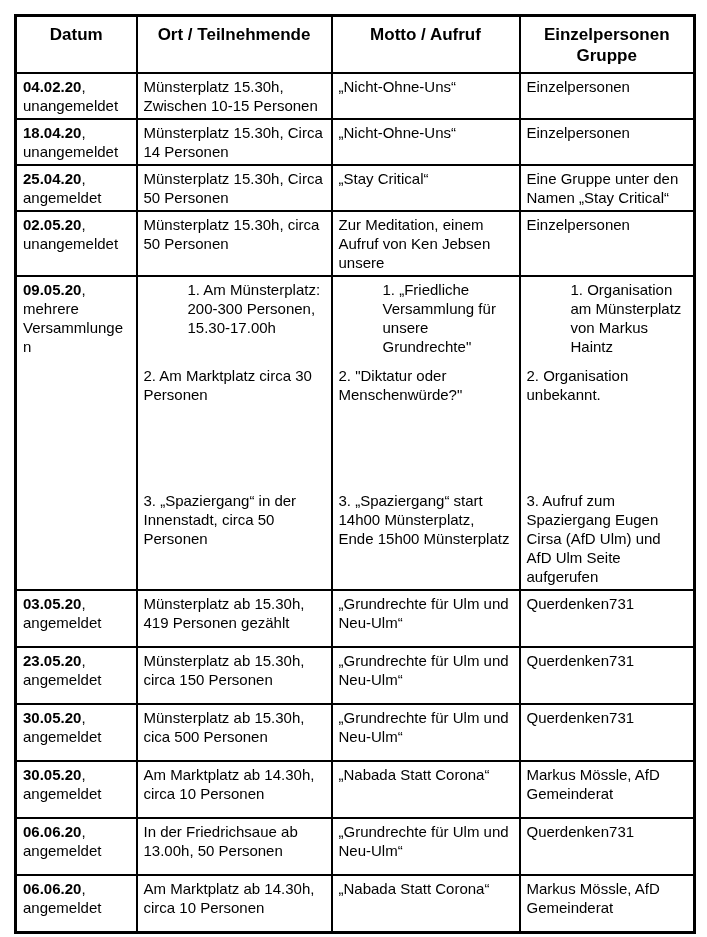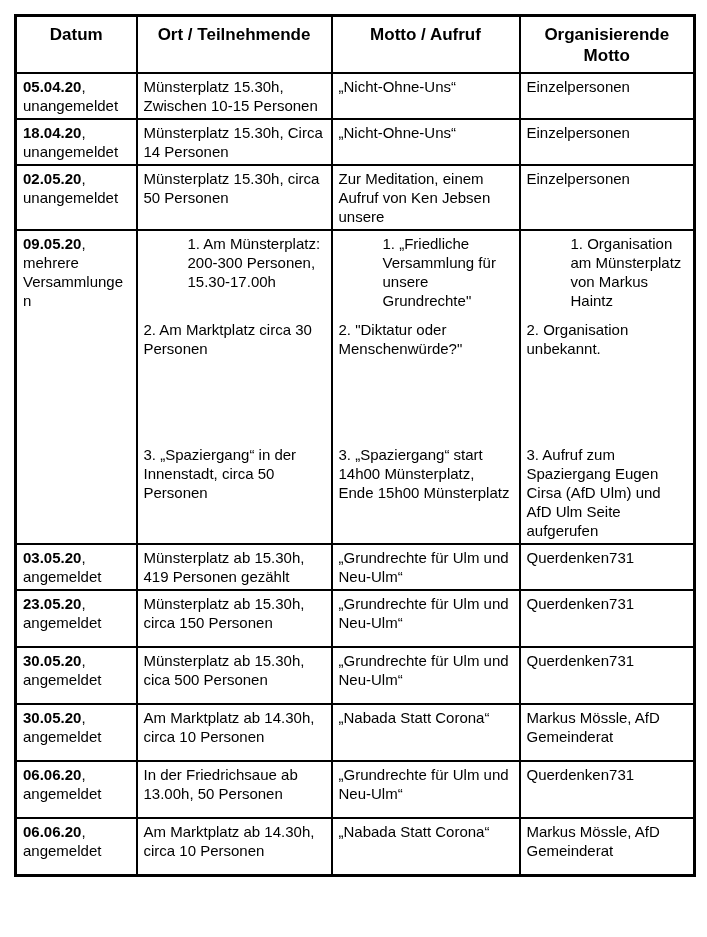--- a/index.html
+++ b/index.html
@@ -63,46 +63,58 @@
         <col style="width: 121px;">
         <col style="width: 195px;">
         <col style="width: 188px;">
         <col style="width: 175px;">
       </colgroup>
       <thead>
       <tr>
           <th>Datum</th>
           <th>Ort / Teilnehmende</th>
           <th>Motto / Aufruf</th>
-          <th>Organisierende Motto</th>
+          <th>Einzelpersonen Gruppe</th>
         </tr>
     </thead>
     <tbody>
         <tr>
-          <td><span class="date-b">05.04.20</span>,<br><span>unangemeldet</span></td>
+          <td><span class="date-b">04.02.20</span>,<br><span>unangemeldet</span></td>
           <td>
             <div class="blk">Münsterplatz 15.30h, Zwischen 10-15 Personen</div>
           </td>
           <td>
             <div class="blk">„Nicht-Ohne-Uns“</div>
           </td>
           <td>
             <div class="blk">Einzelpersonen</div>
           </td>
         </tr>
         <tr>
           <td><span class="date-b">18.04.20</span>,<br><span>unangemeldet</span></td>
           <td>
             <div class="blk">Münsterplatz 15.30h, Circa 14 Personen</div>
           </td>
           <td>
             <div class="blk">„Nicht-Ohne-Uns“</div>
           </td>
           <td>
             <div class="blk">Einzelpersonen</div>
+          </td>
+        </tr>
+        <tr>
+          <td><span class="date-b">25.04.20</span>,<br><span>angemeldet</span></td>
+          <td>
+            <div class="blk">Münsterplatz 15.30h, Circa 50 Personen</div>
+          </td>
+          <td>
+            <div class="blk">„Stay Critical“</div>
+          </td>
+          <td>
+            <div class="blk">Eine Gruppe unter den Namen „Stay Critical“</div>
           </td>
         </tr>
         <tr>
           <td><span class="date-b">02.05.20</span>,<br><span>unangemeldet</span></td>
           <td>
             <div class="blk">Münsterplatz 15.30h, circa 50 Personen</div>
           </td>
           <td>
             <div class="blk">Zur Meditation, einem Aufruf von Ken Jebsen unsere</div>
           </td>

